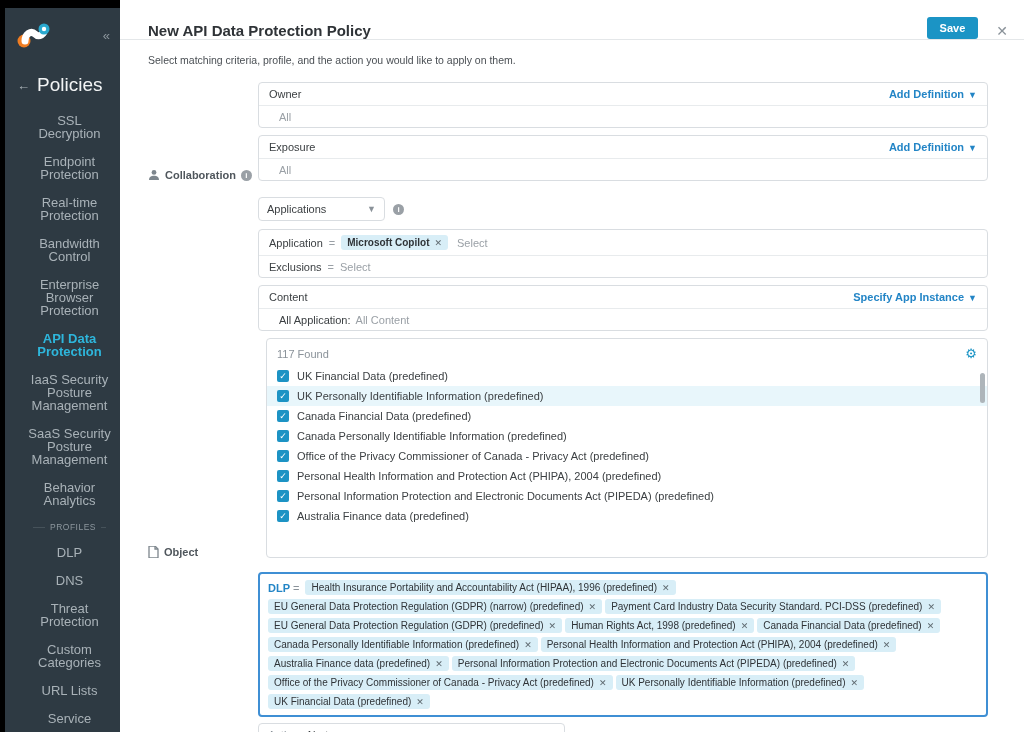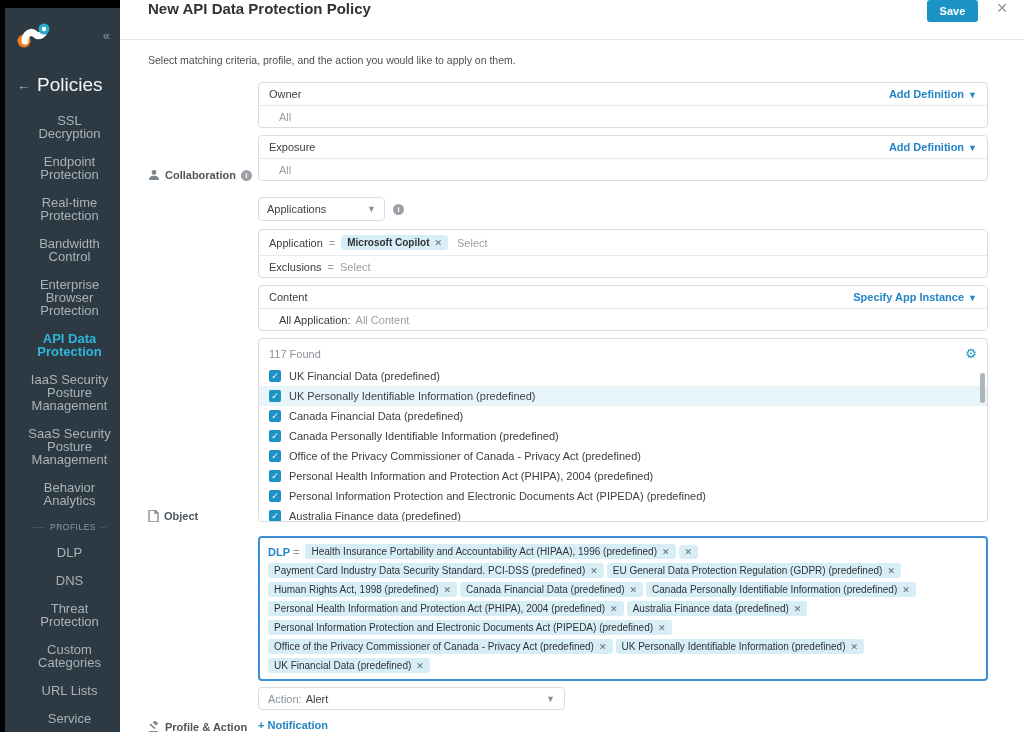--- a/index.html
+++ b/index.html
@@ -17,21 +17,21 @@
   .nav { padding:4px 8px 0 22px; }
   .nav-item { color:#a9b2b8; font-size:13px; line-height:13px; margin-bottom:15px; cursor:pointer;text-align:center; }
   .nav-item.active { color:#2eb6dc; font-weight:bold; }
   .profiles-divider { display:flex; align-items:center; gap:5px; margin:2px 6px 14px 6px; }
   .profiles-divider::before { content:""; width:12px; height:1px; background:#46525a; }
   .profiles-divider::after { content:""; flex:1; height:1px; background:#46525a; }
   .profiles-label { color:#8d979e; font-size:8.5px; letter-spacing:.5px; }
 
   
   .main { flex:1; background:#fff; display:flex; flex-direction:column; overflow:hidden; }
-  .hdr { height:40px; flex:0 0 40px; display:flex; align-items:flex-start; padding:0 16px 0 28px; border-bottom:1px solid #e4e7e9; }
+  .hdr { height:40px; flex:0 0 40px; display:flex; align-items:flex-end; padding:0 16px 0 28px; border-bottom:1px solid #e4e7e9; }
   .hdr-title { font-size:15px; color:#2f3337; font-weight:600; flex:1; }
   .save-btn { background:#1b94c5; color:#fff; font-size:11px; font-weight:600; border:none; border-radius:3px; padding:5px 13px; cursor:pointer; }
   .close-x { color:#8a9299; font-size:14px; margin-left:18px; cursor:pointer; }
 
   .content { flex:1; padding:14px 36px 0 28px; overflow:hidden; }
   .intro { font-size:10.5px; color:#4a4f54; margin-bottom:16px; }
 
   .sec { display:flex; margin-bottom:16px; }
   .sec-label { width:110px; flex:0 0 110px; display:flex; align-items:flex-end; gap:5px; padding-top:5px; font-size:11px; color:#4f565c; font-weight:600; }
   .sec-label .ic { flex:0 0 auto; margin-top:-1px; }
@@ -52,21 +52,21 @@
   .select-box { width:127px; height:24px; border:1px solid #d9dde1; border-radius:4px; display:flex; align-items:center; padding:0 8px; font-size:11px; color:#3c4043; cursor:pointer; }
   .select-box .sp { flex:1; }
 
   .info-ic { width:11px; height:11px; border-radius:50%; background:#9aa0a6; color:#fff; font-size:8px; font-weight:bold; display:inline-flex; align-items:center; justify-content:center; font-style:normal; }
 
   .chip { display:inline-flex; align-items:center; gap:5px; background:#d8eef7; border-radius:3px; padding:2px 6px; font-size:10px; color:#2f3337; margin:2px 3px 2px 0; white-space:nowrap; }
   .chip .chip-x { color:#5f6a70; font-size:9px; cursor:pointer; }
   .chip-strong { font-weight:600; }
 
   
-  .list-box { margin-top:7px; height:184px; position:relative; overflow:hidden; }
+  .list-box { margin-top:7px; height:220px; position:relative; overflow:hidden;margin-left:8px; }
   .list-head { display:flex; align-items:center; padding:8px 10px 6px 10px; font-size:11px; color:#8a9299; }
   .gear { margin-left:auto; color:#1b94c5; font-size:13px; cursor:pointer; line-height:1; }
   .list-row { display:flex; align-items:center; gap:8px; height:20px; padding:0 10px; font-size:11px; color:#3c4043; cursor:pointer; }
   .list-row.highlighted { background:#e8f6fb; }
   .cbx { width:12px; height:12px; border-radius:2px; background:#1d93c4; color:#fff; font-size:9px; display:flex; align-items:center; justify-content:center; flex:0 0 12px; }
   .scroll-thumb { position:absolute; right:2px; top:34px; width:5px; height:30px; background:#aeb5ba; border-radius:3px; }
 
   
   .dlp-box { margin-top:8px; border:2px solid #3f8fd4; border-radius:4px; padding:4px 8px; display:flex; flex-wrap:wrap; align-items:center; }
   .dlp-key { color:#2385c6; font-size:11px; font-weight:600; margin-right:3px; }
@@ -303,20 +303,21 @@
             <span class="dlp-op">=</span>
             <span style="display:contents;">
               
             
                 <span class="chip">
                   <span>Health Insurance Portability and Accountability Act (HIPAA), 1996 (predefined)</span>
                   <span class="chip-x">✕</span>
                 </span>
               
                 <span class="chip">
+                  <span>EU General Data Protection Regulation (GDPR) (narrow) (predefined)</span>
                   <span class="chip-x">✕</span>
                 </span>
               
                 <span class="chip">
                   <span>Payment Card Industry Data Security Standard. PCI-DSS (predefined)</span>
                   <span class="chip-x">✕</span>
                 </span>
               
                 <span class="chip">
                   <span>EU General Data Protection Regulation (GDPR) (predefined)</span>

